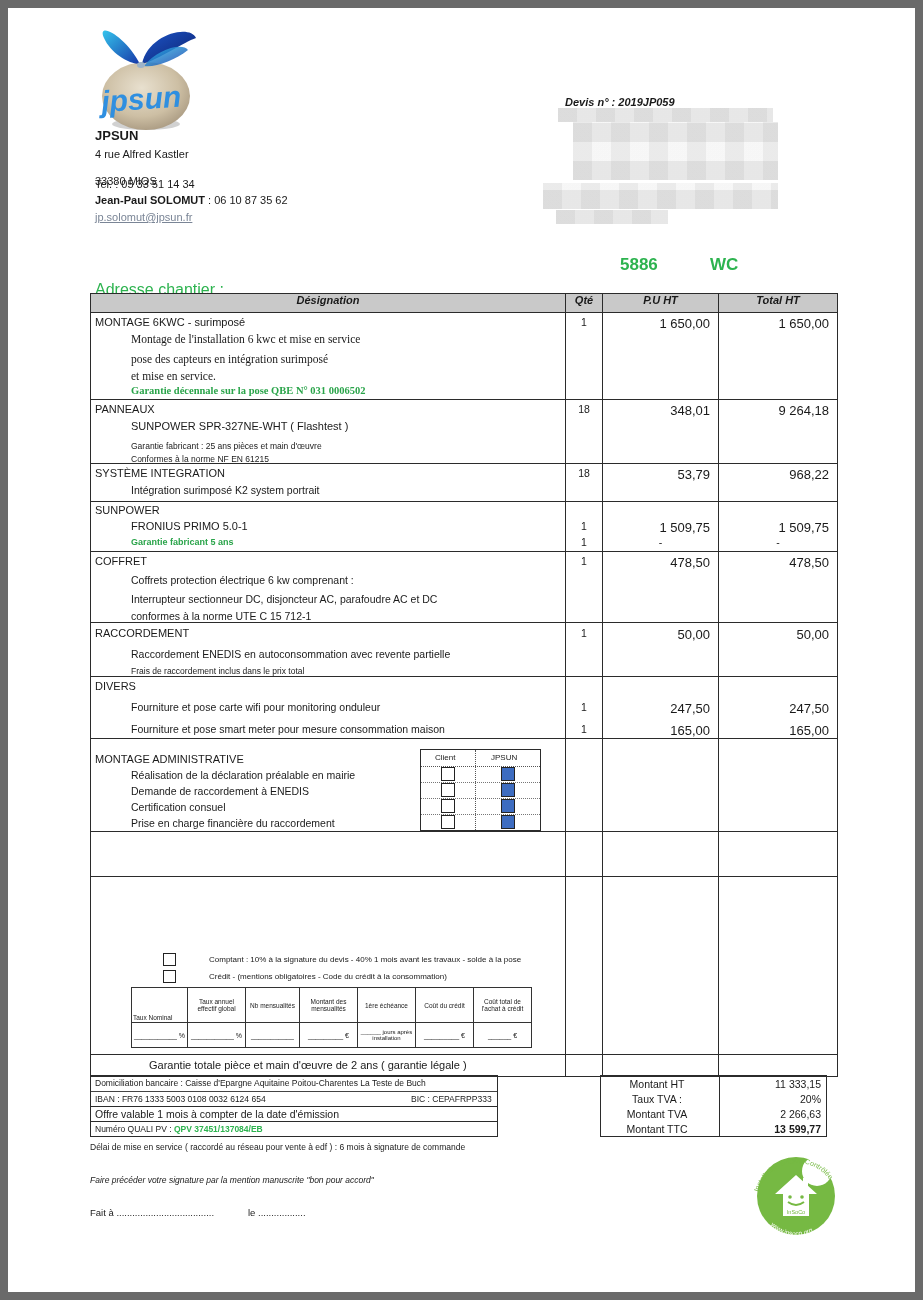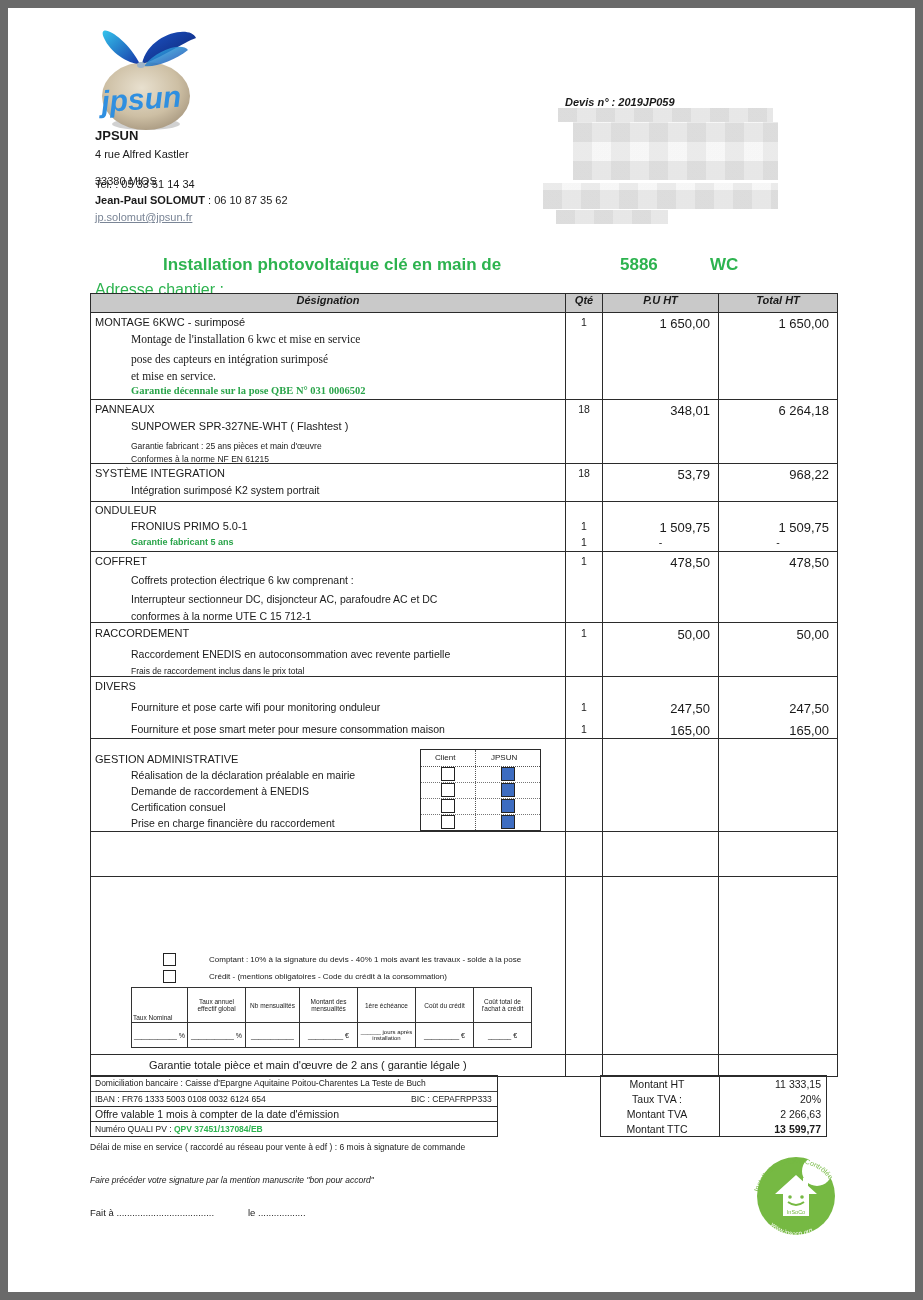--- a/index.html
+++ b/index.html
@@ -97,21 +97,20 @@
     <span class="company-bold">Jean-Paul SOLOMUT</span><span> : 06 10 87 35 62</span>
   </div>
   <div class="abs email" style="left:87px;top:203px">jp.solomut@jpsun.fr</div>
 
   <div class="abs devis" style="left:557px;top:88px">Devis n° : 2019JP059</div>
   <div class="abs redact" style="left:550px;top:100px;width:215px;height:14px"></div>
   <div class="abs redact" style="left:565px;top:114px;width:205px;height:58px"></div>
   <div class="abs redact" style="left:535px;top:175px;width:235px;height:26px"></div>
   <div class="abs redact" style="left:548px;top:202px;width:112px;height:14px"></div>
 
-  <div class="abs title" style="left:155px;top:247px">Installation photovoltaïque clé en main de</div>
   <div class="abs title" style="left:612px;top:247px">5886</div>
   <div class="abs title" style="left:702px;top:247px">WC</div>
   <div class="abs adresse" style="left:87px;top:273px">Adresse chantier :</div>
 
   <table class="main">
     <colgroup>
         <col class="c-des">
         <col class="c-qte">
         <col class="c-pu">
         <col class="c-tot">
@@ -150,21 +149,21 @@
         <div class="ln t-small" style="top:41px">Garantie fabricant : 25 ans pièces et main d'œuvre</div>
         <div class="ln t-small" style="top:54px">Conformes à la norme NF EN 61215</div>
       </td>
       <td>
             <div class="qty" style="top:3px">18</div>
           </td>
       <td>
             <div class="num" style="top:3px">348,01</div>
           </td>
       <td>
-            <div class="num" style="top:3px">6 264,18</div>
+            <div class="num" style="top:3px">9 264,18</div>
           </td>
     </tr>
 
     <tr style="height:38px">
       <td>
         <div class="ln t-main" style="top:3px">SYSTÈME INTEGRATION</div>
         <div class="ln t-sub" style="top:20px">Intégration surimposé K2 system portrait</div>
       </td>
       <td>
             <div class="qty" style="top:3px">18</div>
@@ -172,21 +171,21 @@
       <td>
             <div class="num" style="top:3px">53,79</div>
           </td>
       <td>
             <div class="num" style="top:3px">968,22</div>
           </td>
     </tr>
 
     <tr style="height:50px">
       <td>
-        <div class="ln t-main" style="top:2px">ONDULEUR</div>
+        <div class="ln t-main" style="top:2px">SUNPOWER</div>
         <div class="ln t-main" style="top:18px;left:40px">FRONIUS PRIMO 5.0-1</div>
         <div class="ln t-green" style="top:35px">Garantie fabricant 5 ans</div>
       </td>
       <td>
         <div class="qty" style="top:18px">1</div>
         <div class="qty" style="top:34px">1</div>
       </td>
       <td>
         <div class="num" style="top:18px">1 509,75</div>
         <div class="dashc" style="top:34px">-</div>
@@ -247,21 +246,21 @@
         <div class="num" style="top:46px">165,00</div>
       </td>
       <td>
         <div class="num" style="top:24px">247,50</div>
         <div class="num" style="top:46px">165,00</div>
       </td>
     </tr>
 
     <tr style="height:93px">
       <td>
-        <div class="ln t-main" style="top:14px">GESTION ADMINISTRATIVE</div>
+        <div class="ln t-main" style="top:14px">MONTAGE ADMINISTRATIVE</div>
         <div class="ln t-sub" style="top:30px">Réalisation de la déclaration préalable en mairie</div>
         <div class="ln t-sub" style="top:46px">Demande de raccordement à ENEDIS</div>
         <div class="ln t-sub" style="top:62px">Certification consuel</div>
         <div class="ln t-sub" style="top:78px">Prise en charge financière du raccordement</div>
         <div class="mini">
           <div class="vline"></div>
           <div class="mhead">
             <span class="abs" style="left:14px;top:3px">Client</span>
             <span class="abs" style="left:70px;top:3px">JPSUN</span>
           </div>

